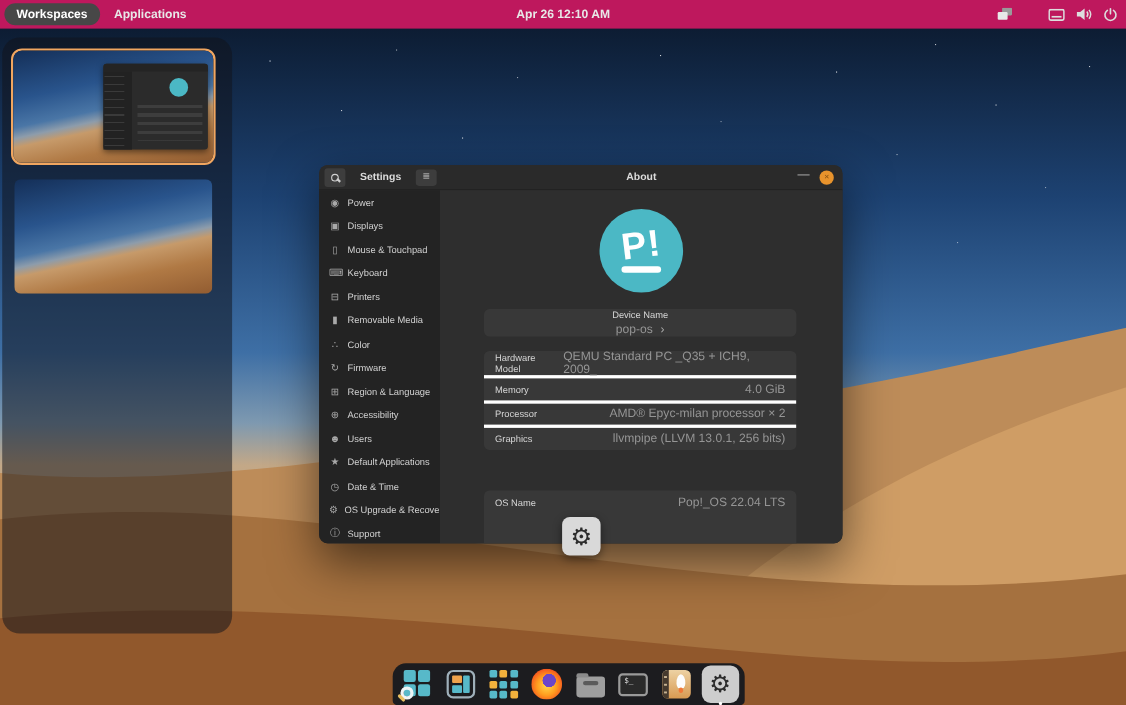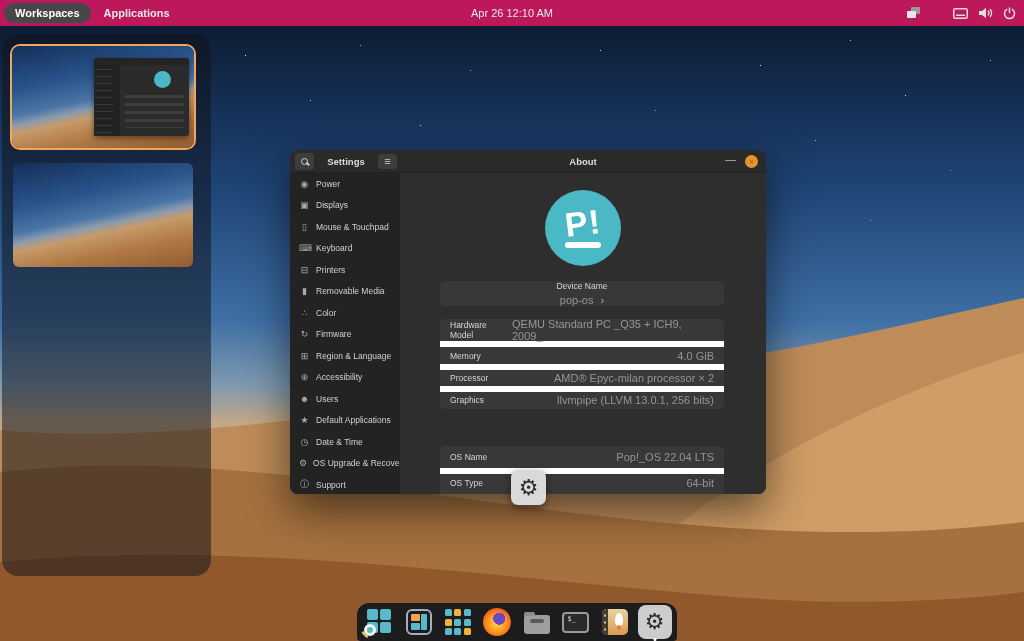--- a/index.html
+++ b/index.html
@@ -18,21 +18,21 @@
       290px 160px rgba(255,255,255,.5), 510px 200px rgba(255,255,255,.45), 870px 190px rgba(255,255,255,.5),
       640px 230px rgba(255,255,255,.4), 410px 175px rgba(255,255,255,.5); }
 
   
   .topbar{ position:absolute; top:0; left:0; right:0; height:26px; background:#be185d;
     display:flex; align-items:center; z-index:50; color:#e8e8e8; }
   .tb-pill{ margin-left:4px; background:#474747; color:#fff; border:none; border-radius:11px;
     padding:4px 11px; font-size:11px; font-weight:bold; font-family:inherit; cursor:pointer; }
   .tb-item{ margin-left:13px; background:none; border:none; color:#e8e8e8; font-size:11px;
     font-weight:bold; font-family:inherit; cursor:pointer; }
-  .tb-clock{ position:absolute; left:50%; transform:translateX(-50%); font-size:11px; font-weight:normal; }
+  .tb-clock{ position:absolute; left:50%; transform:translateX(-50%); font-size:11px; font-weight:bold; }
   .tb-right{ position:absolute; right:8px; display:flex; align-items:center; }
   .tb-ico{ display:inline-flex; align-items:center; justify-content:center; }
   .tb-ico.win{ margin-right:22px; }
   .tb-ico + .tb-ico{ margin-left:10px; }
 
   
   .ws-panel{ position:absolute; left:2px; top:34px; width:209px; height:542px;
     background:rgba(18,20,26,.52); border-radius:16px; z-index:20; }
   .ws-thumb{ position:absolute; overflow:hidden; cursor:pointer; }
   .ws-thumb.t1{ left:8px; top:10px; width:186px; height:106px; border:2px solid #f1a660; border-radius:10px; }
@@ -78,21 +78,21 @@
     border-radius:50%; background:#4bb8c5; display:flex; flex-direction:column; align-items:center; justify-content:center; }
   .logo-text{ font-size:34px; font-weight:800; color:#fff; line-height:.9; transform:rotate(-7deg); letter-spacing:1px; }
   .logo-bar{ width:36px; height:6px; background:#fff; border-radius:3px; margin-top:3px; }
 
   .card{ position:absolute; left:40px; width:284px; background:#383838; border-radius:5px; overflow:hidden; }
   .card.device{ top:108px; height:25px; cursor:pointer; }
   .card.hw{ top:146px; }
   .card.os{ top:273px; bottom:0; border-radius:5px 5px 0 0; }
   .row{ display:flex; justify-content:space-between; align-items:center; height:22.4px; padding:0 10px; }
   .card.device .row{ height:25px;flex-direction:column; }
-  .row + .row{ border-top:6px solid #ffffff; }
+  .row + .row{ border-top:3px solid #ffffff; }
   .row-label{ font-size:8.5px; color:#d6d6d6; }
   .row-value{ font-size:11px; color:#959595; }
   .chev{ color:#ababab; font-size:11px; margin-left:7px; line-height:1; }
   .val-wrap{ display:flex; align-items:center; }
 
   
   .drag-gear{ position:absolute; left:511px; top:470px; width:35px; height:35px; background:#d9d9d9;
     border-radius:7px; box-shadow:0 3px 9px rgba(0,0,0,.45); display:flex; align-items:center;
     justify-content:center; z-index:40; font-size:24px; color:#2f2f2f; }
 
@@ -332,24 +332,20 @@
             <span class="row-label">Graphics</span>
             <span class="row-value">llvmpipe (LLVM 13.0.1, 256 bits)</span>
           </div>
       </div>
 
       <div class="card os">
         <div class="row">
             <span class="row-label">OS Name</span>
             <span class="row-value">Pop!_OS 22.04 LTS</span>
           </div>
-        <div class="row">
-            <span class="row-label">OS Type</span>
-            <span class="row-value">64-bit</span>
-          </div>
       </div>
     </main>
   </div>
 
   <div class="drag-gear">
     <span class="icon-gear">⚙</span>
   </div>
 
   <div class="dock">
     <div class="dock-item">

